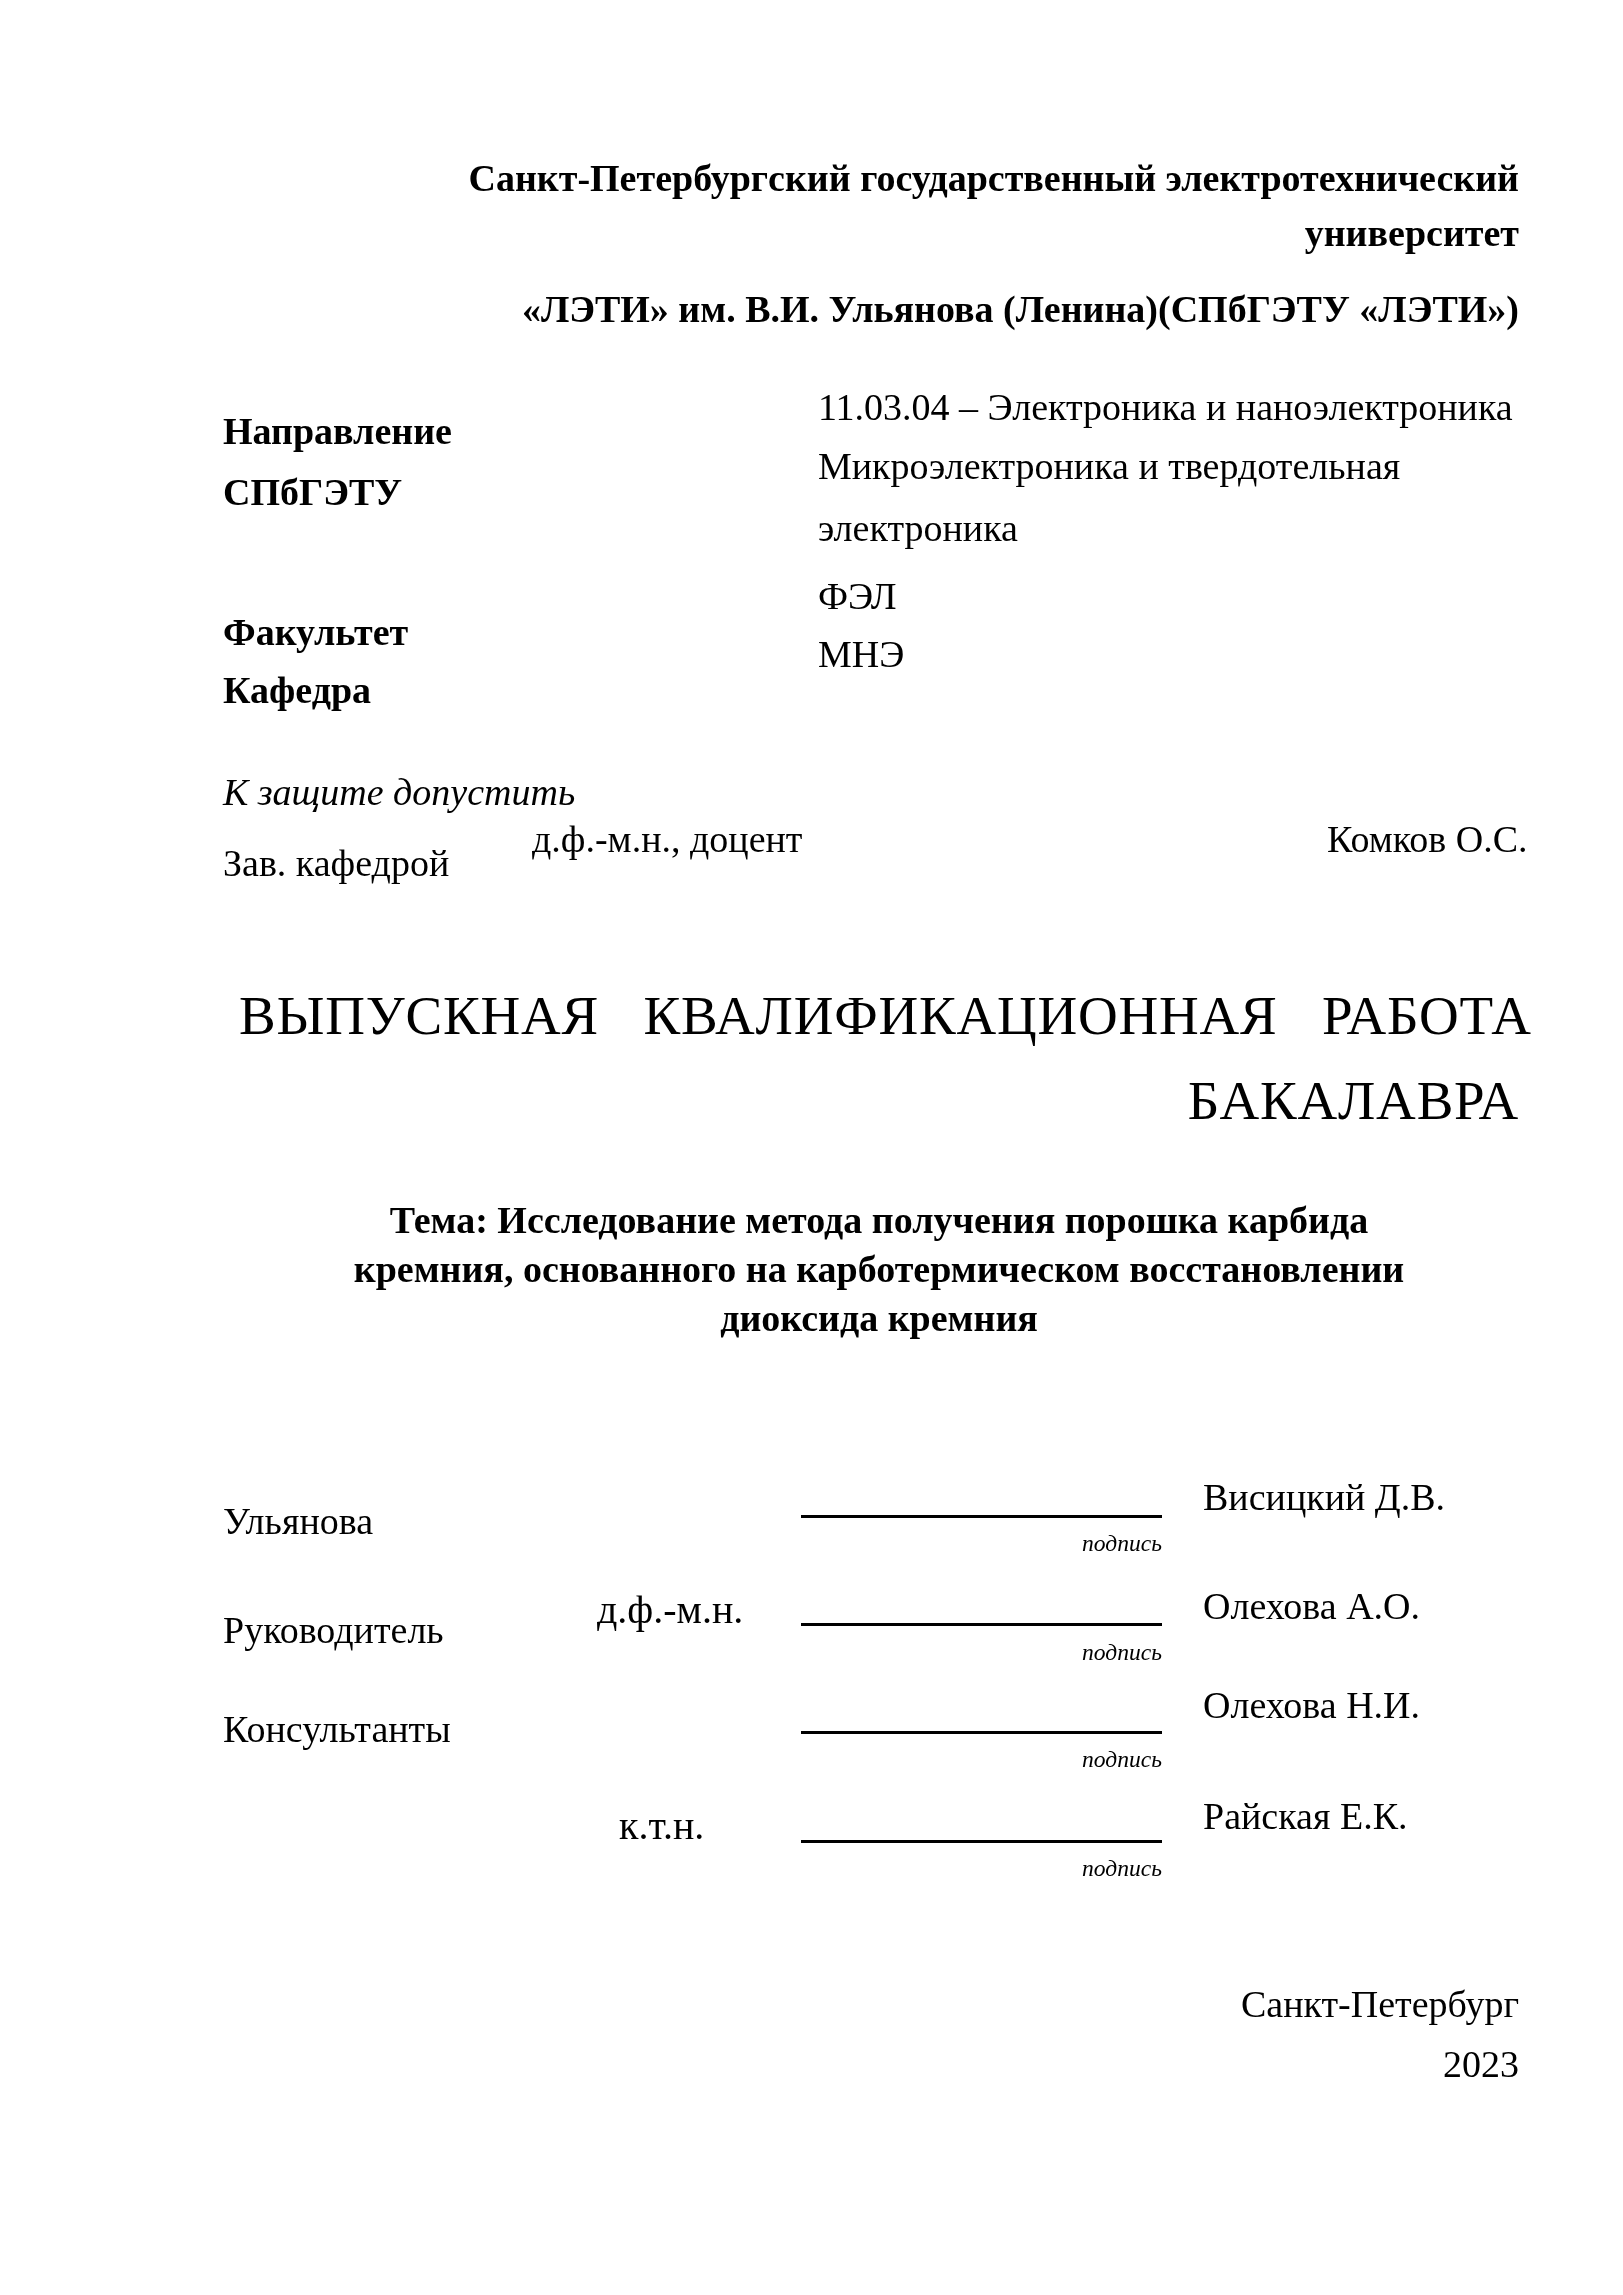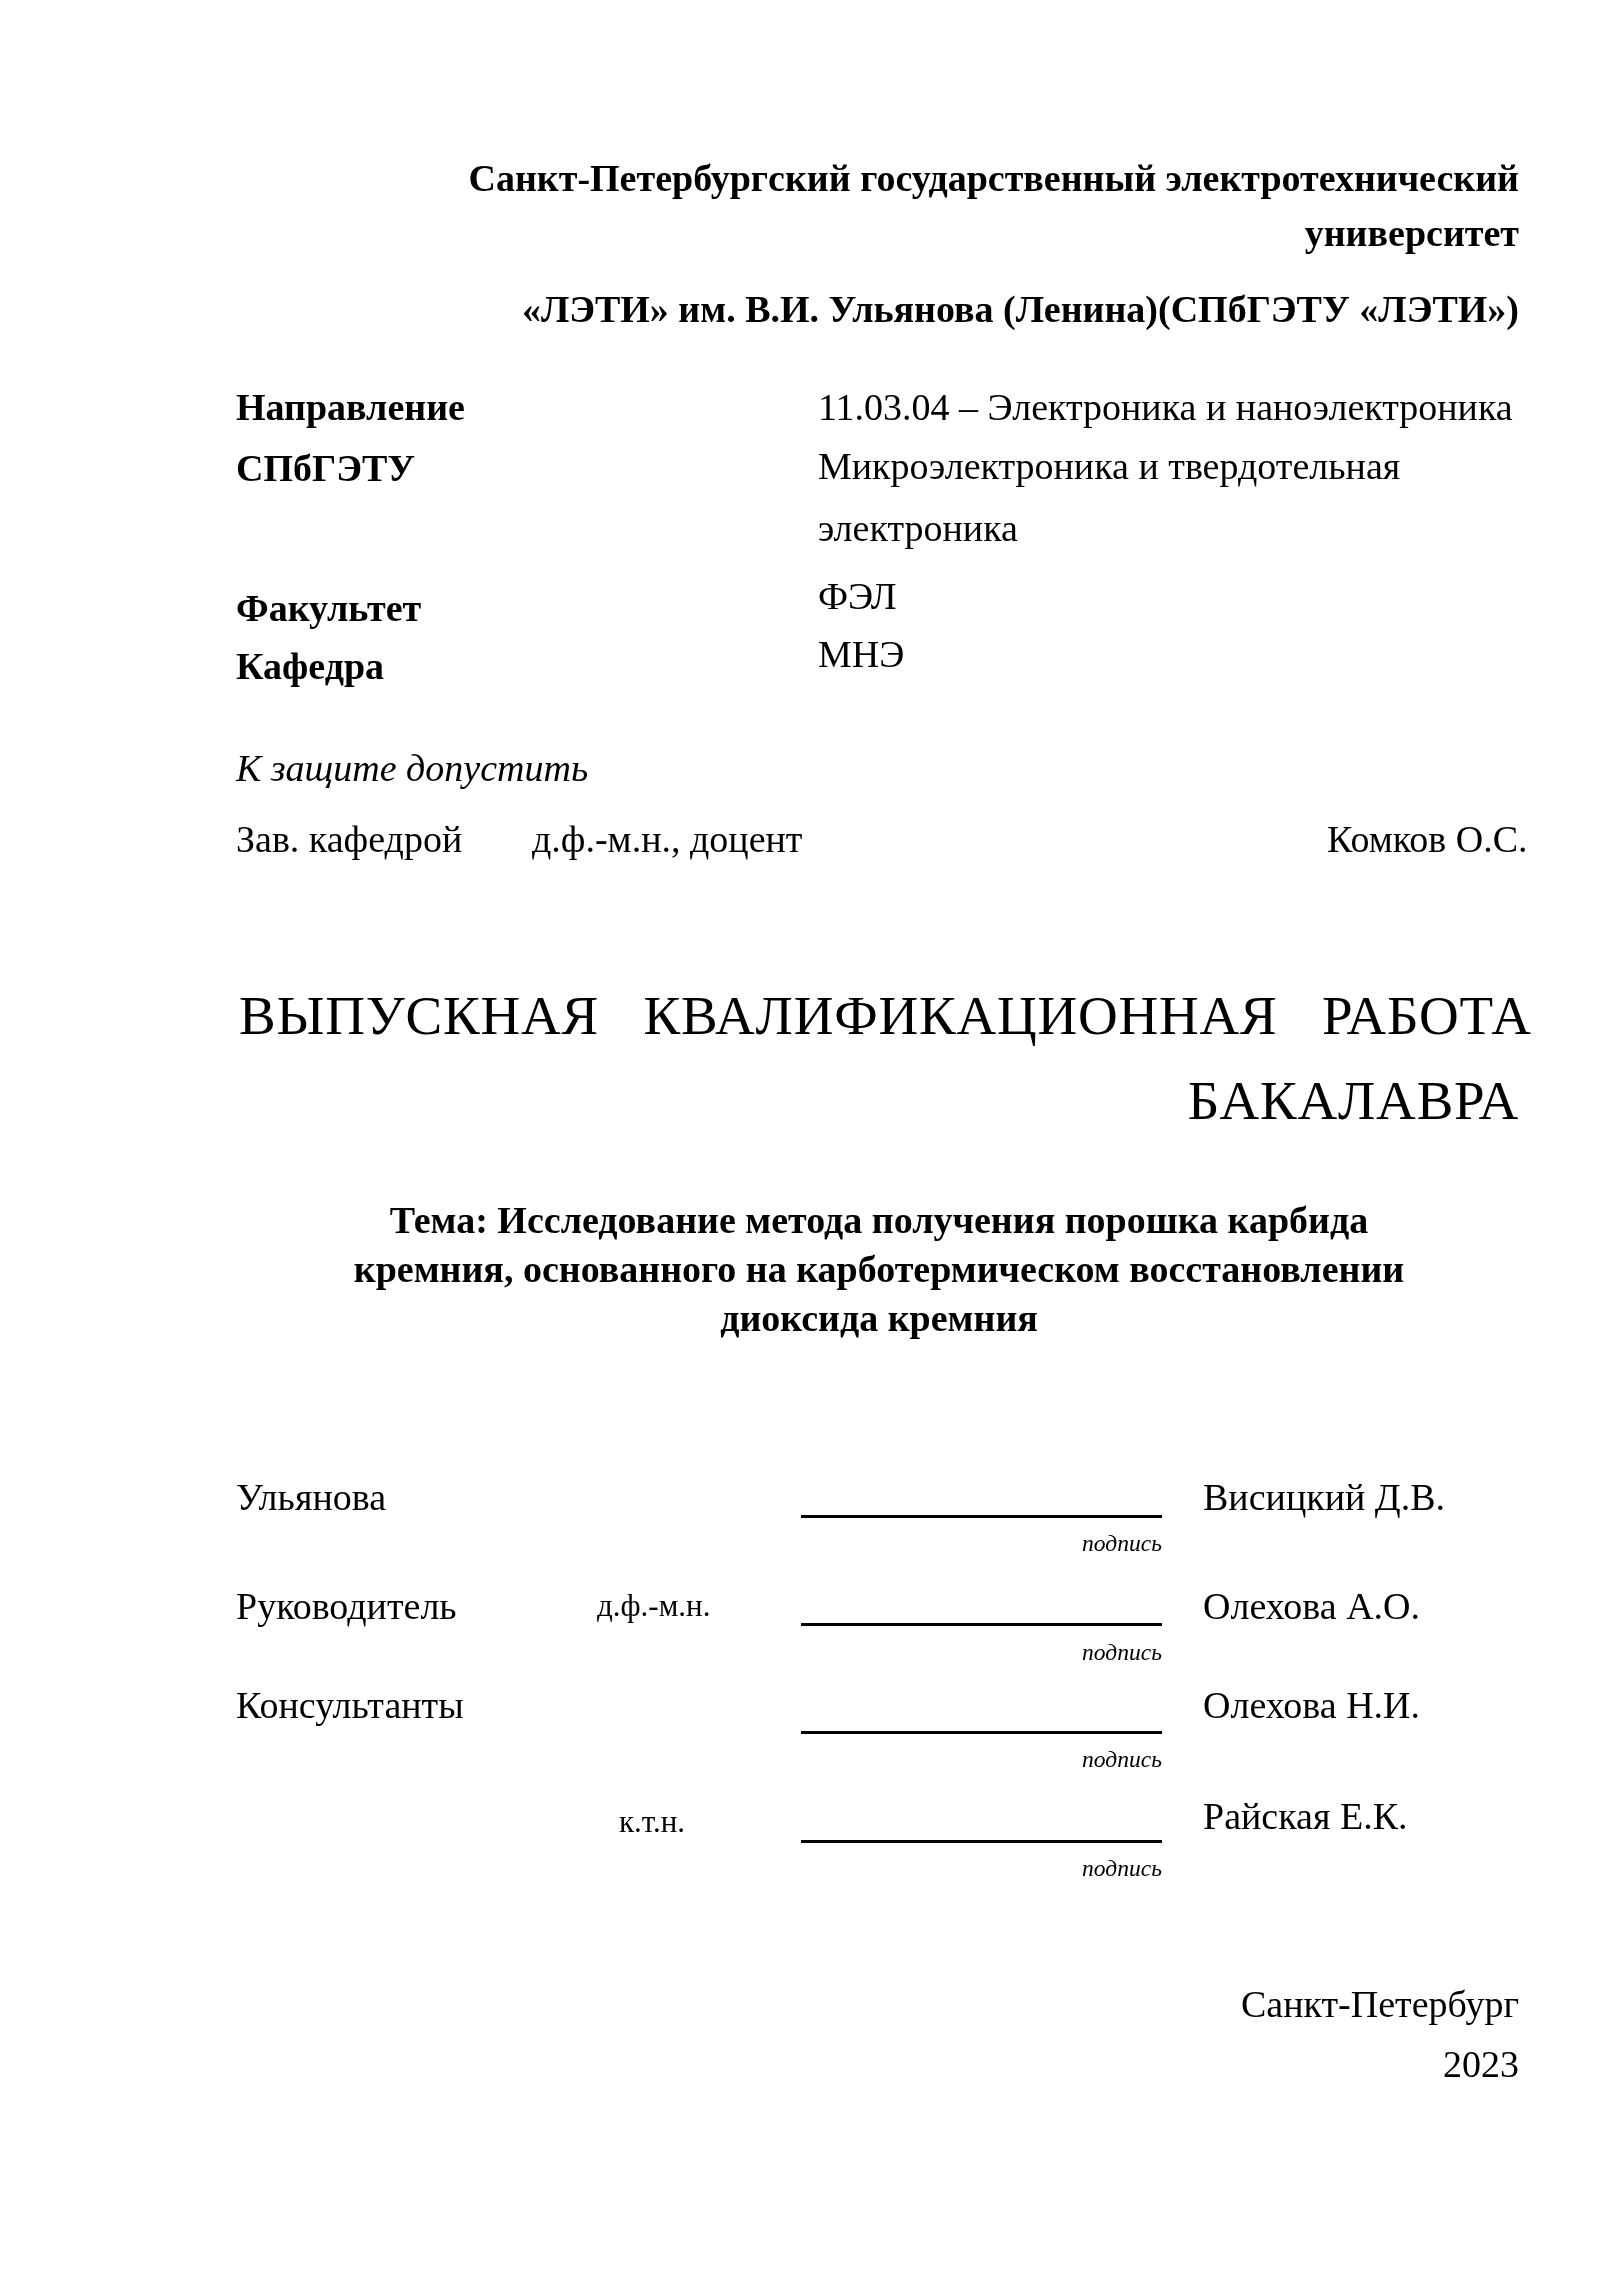--- a/index.html
+++ b/index.html
@@ -10,40 +10,40 @@
     background: #ffffff;
     color: #000000;
     font-family: "Liberation Serif", "DejaVu Serif", serif;
     font-size: 38px;
     overflow: hidden;
   }
   .abs { position: absolute; line-height: 1; white-space: nowrap; }
   .center { left: 239px; width: 1280px; text-align: right; }
   .b { font-weight: bold; }
   .i { font-style: italic; }
-  .label-col { left: 236px; }
+  .label-col { left: 223px; margin-top: 24px; }
   .value-col { left: 818px; }
   .name-col { left: 1203px; }
   .work-title {
     font-weight: normal;
     font-size: 55px;
     word-spacing: 30px;
     letter-spacing: 0.8px;
   }
   .theme-block {
     position: absolute;
     left: 239px;
     width: 1280px;
     top: 1196px;
     text-align: center;
     font-weight: bold;
     line-height: 49px;
     white-space: nowrap;
   }
-  .deg { font-size: 31px; text-align: right; }
+  .deg { font-size: 40px; text-align: right; }
   .sig-line {
     position: absolute;
     left: 801px;
     width: 361px;
     height: 0;
     border-top: 3.1px solid #000000;
   }
   .sig-caption {
     position: absolute;
     left: 801px;

